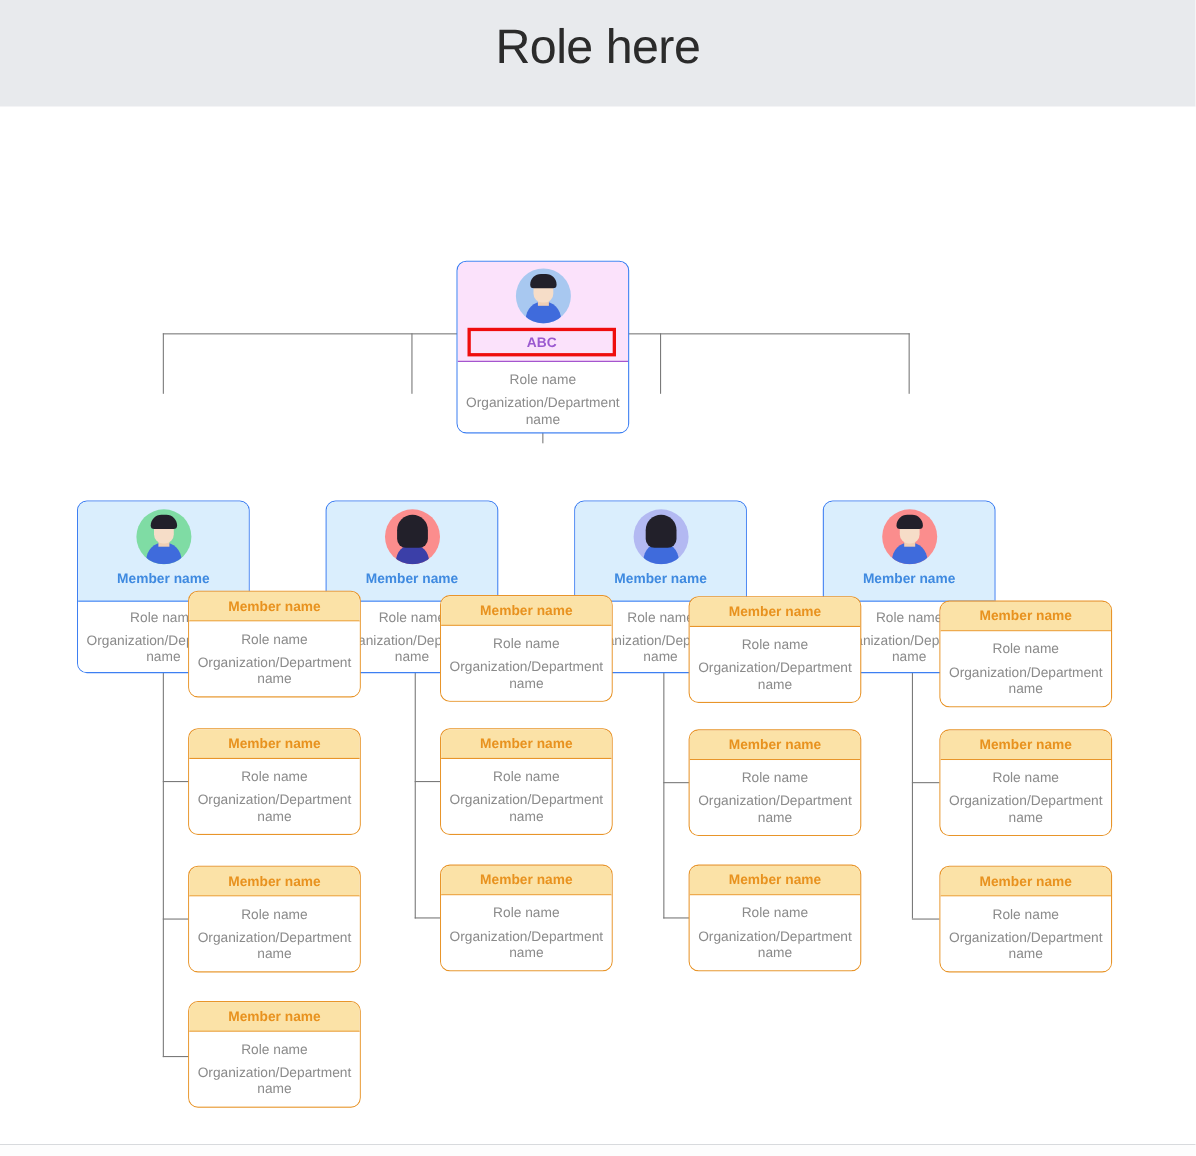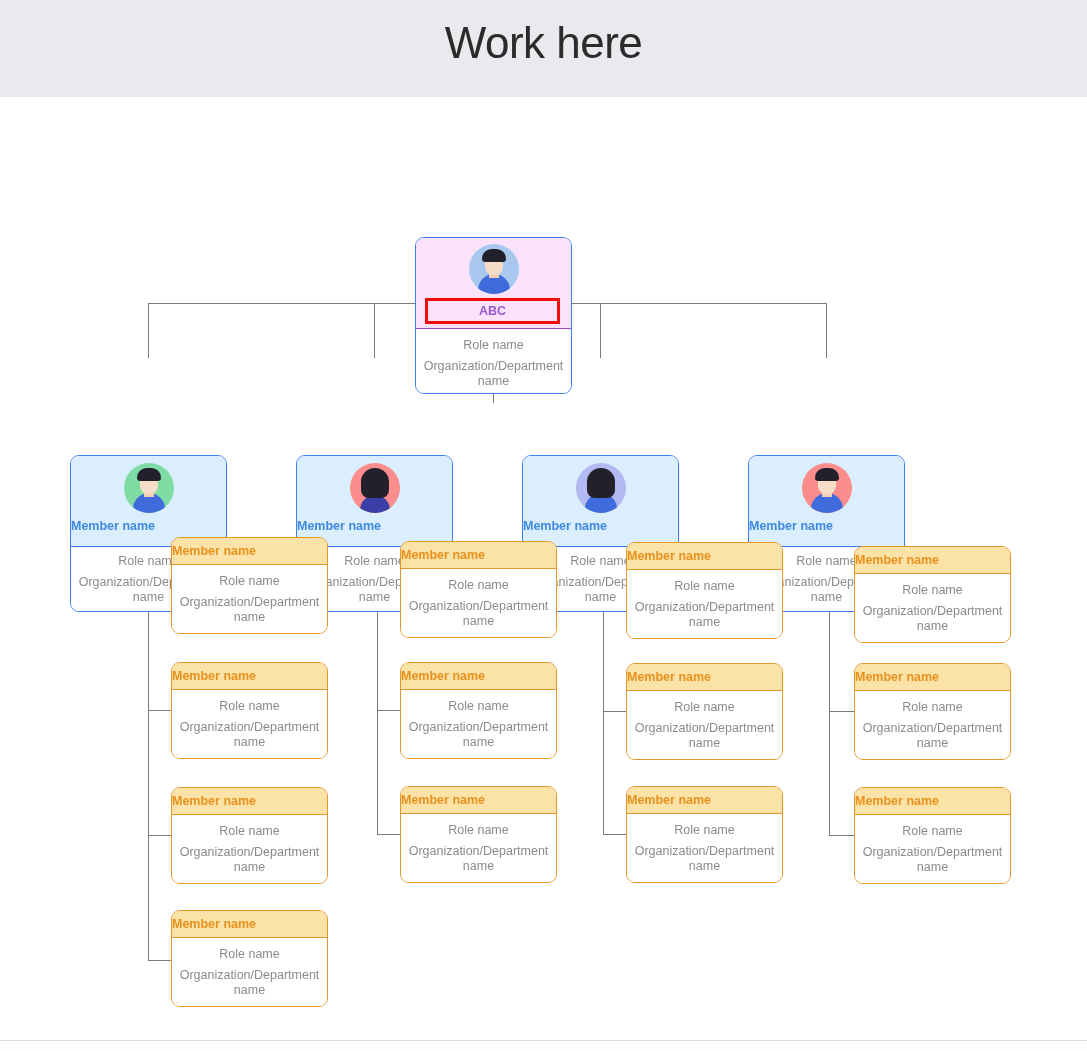--- a/index.html
+++ b/index.html
@@ -41,21 +41,21 @@
 
   
   .ln{position:absolute;background:#7a7a7a;}
   .ln.v{width:1px;}
   .ln.h{height:1px;}
 
   
   .card{position:absolute;box-sizing:border-box;}
   .card .hd{
     box-sizing:border-box;
-    text-align:left;
+    text-align:center;
     font-weight:bold;
     overflow:hidden;
   }
   .card .bd{
     box-sizing:border-box;
     background:#ffffff;
     text-align:center;
     color:#8a8a8a;
     padding-top:7px;
   }
@@ -126,21 +126,21 @@
   .av-body{position:absolute;left:50%;bottom:0;margin-left:-16px;width:32px;height:20px;border-radius:16px 16px 0 0;background:#3f6bdc;}
   .av-body2{position:absolute;left:50%;bottom:0;margin-left:-15px;width:30px;height:18px;border-radius:15px 15px 0 0;background:#3b3fa8;}
   .av-neck{position:absolute;left:50%;bottom:16px;margin-left:-5px;width:10px;height:10px;background:#f0cfb4;}
 </style>
 </head>
 <body>
 
 <div id="page">
 
   <div class="header-band"></div>
-  <div class="header-title">Work here</div>
+  <div class="header-title">Role here</div>
 
   <div class="canvas">
 
     <div class="ln v" style="left:493px;top:200px;height:106px;"></div>
     <div class="ln h" style="left:148px;top:206px;width:679px;"></div>
     <div class="ln v" style="left:148px;top:206px;height:55px;"></div>
     <div class="ln v" style="left:374px;top:206px;height:55px;"></div>
     <div class="ln v" style="left:600px;top:206px;height:55px;"></div>
     <div class="ln v" style="left:826px;top:206px;height:55px;"></div>
 

